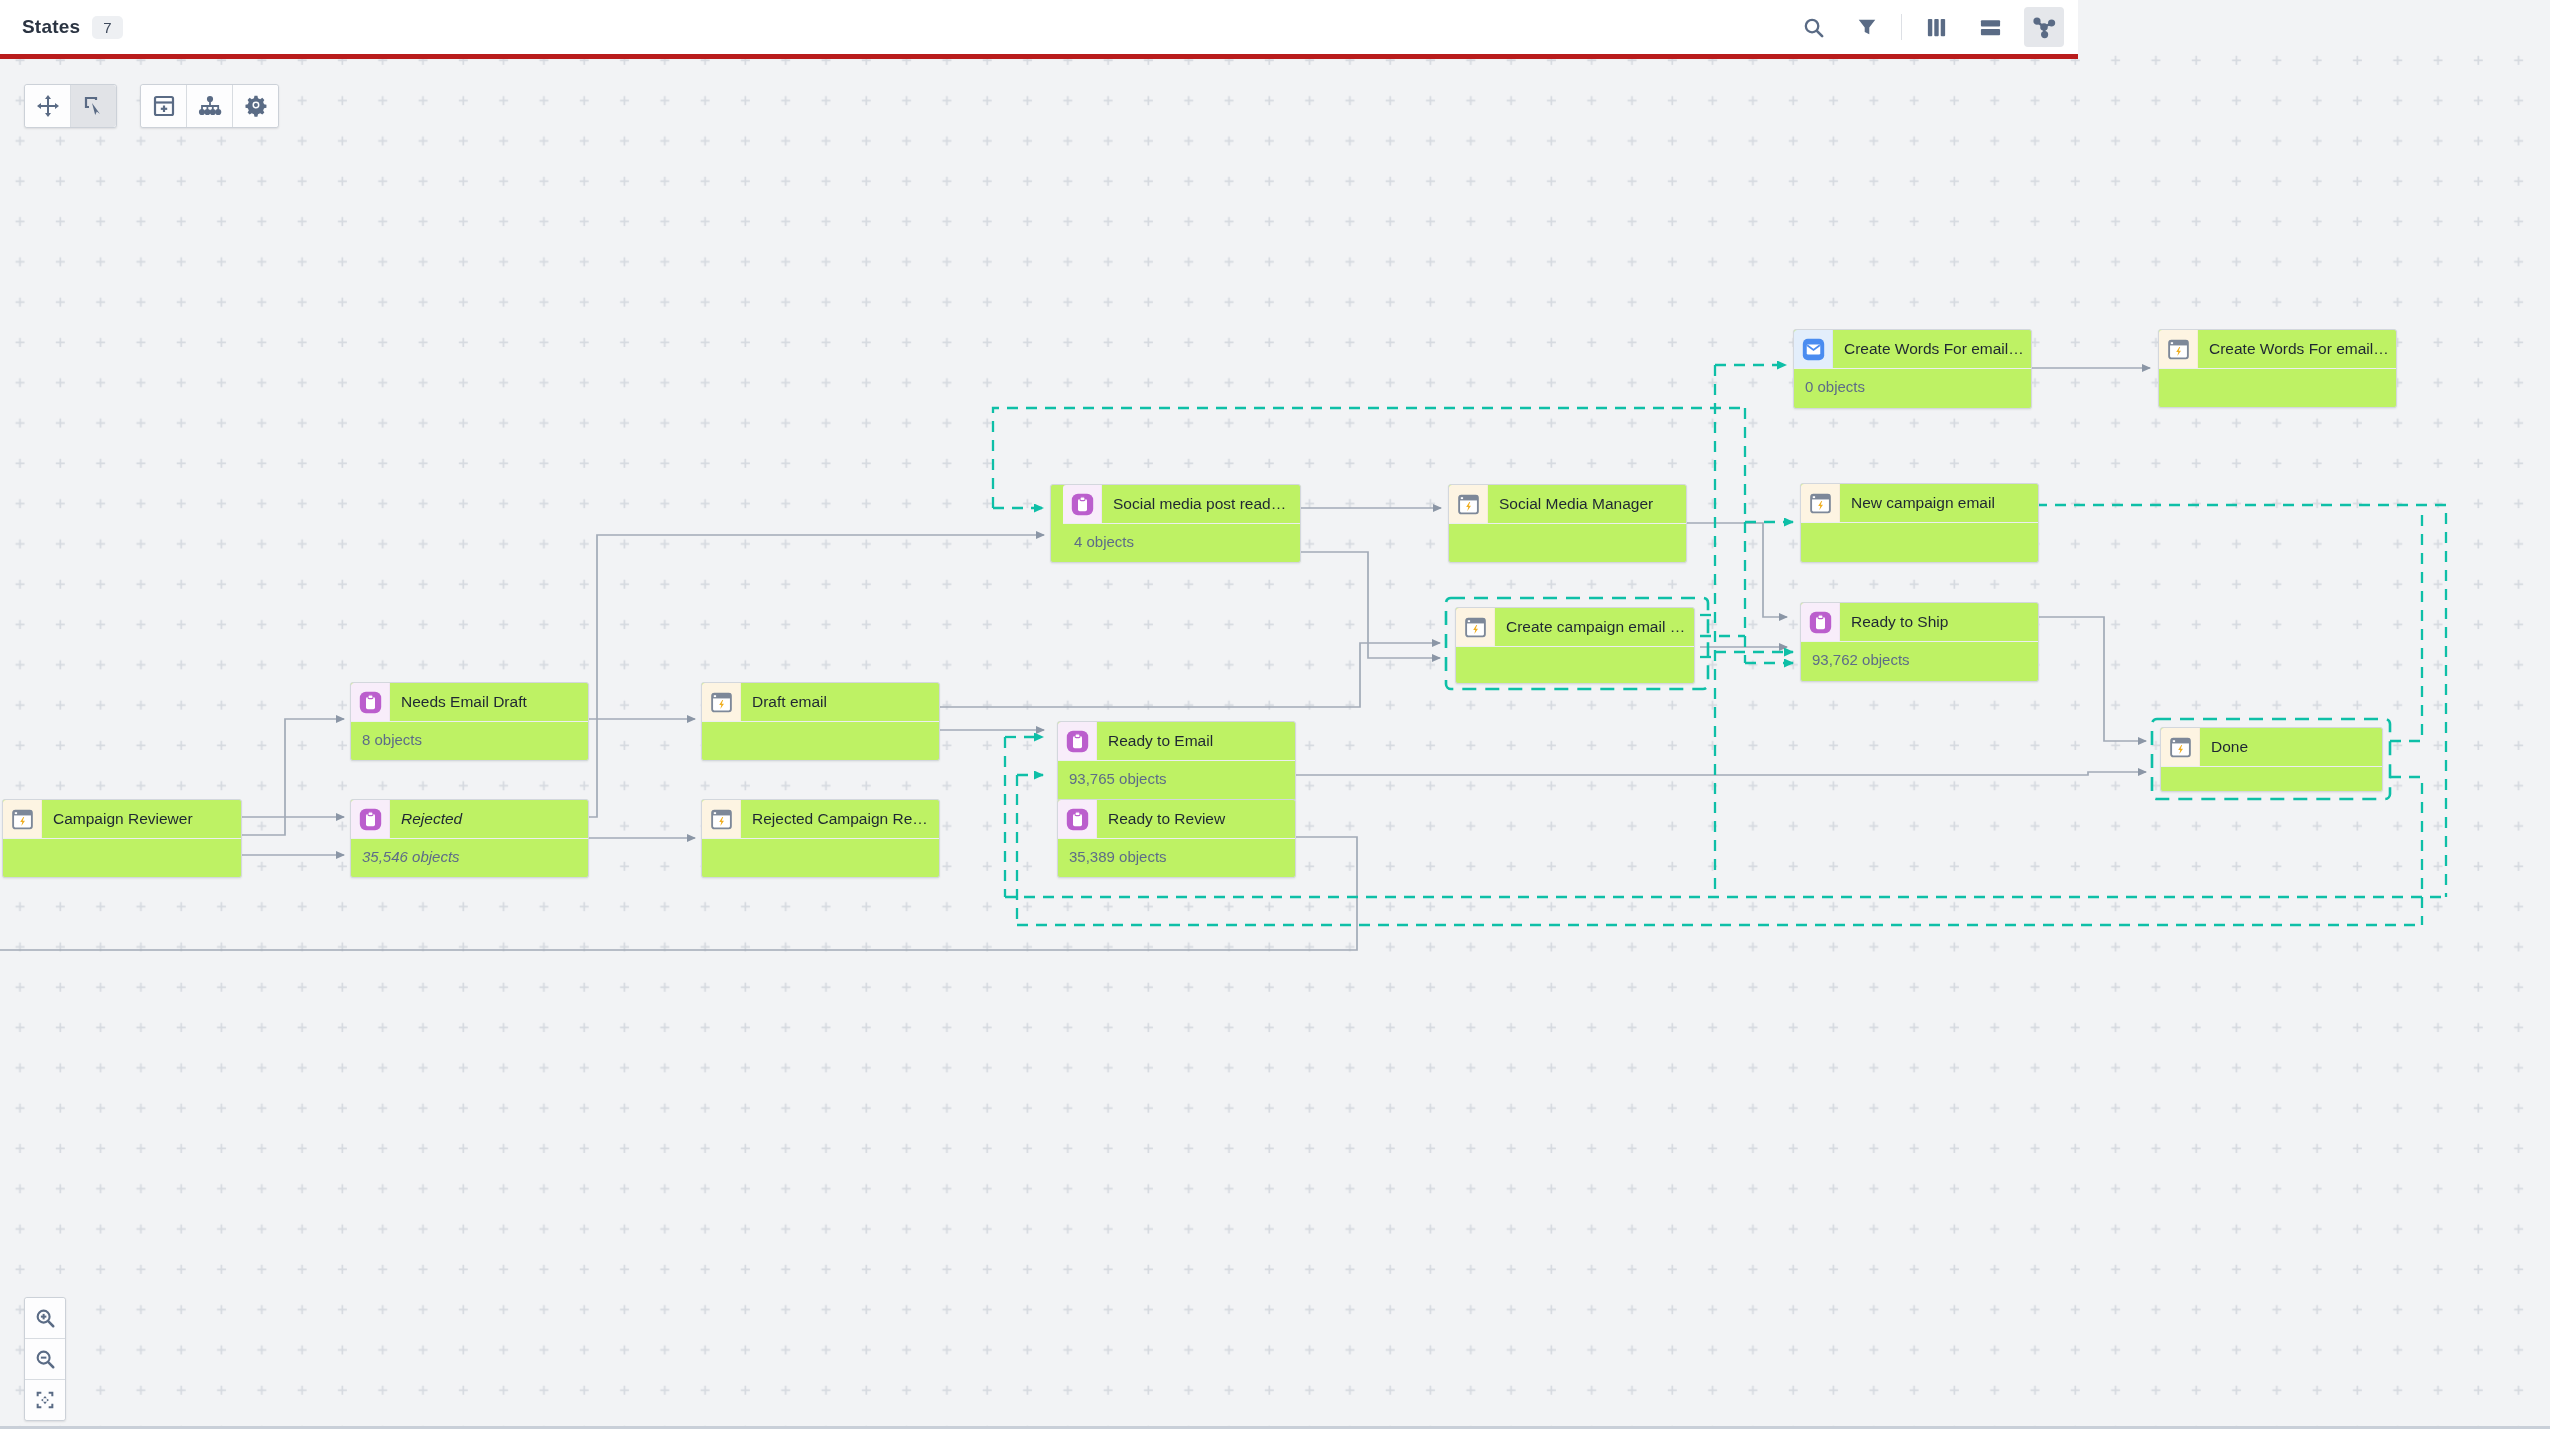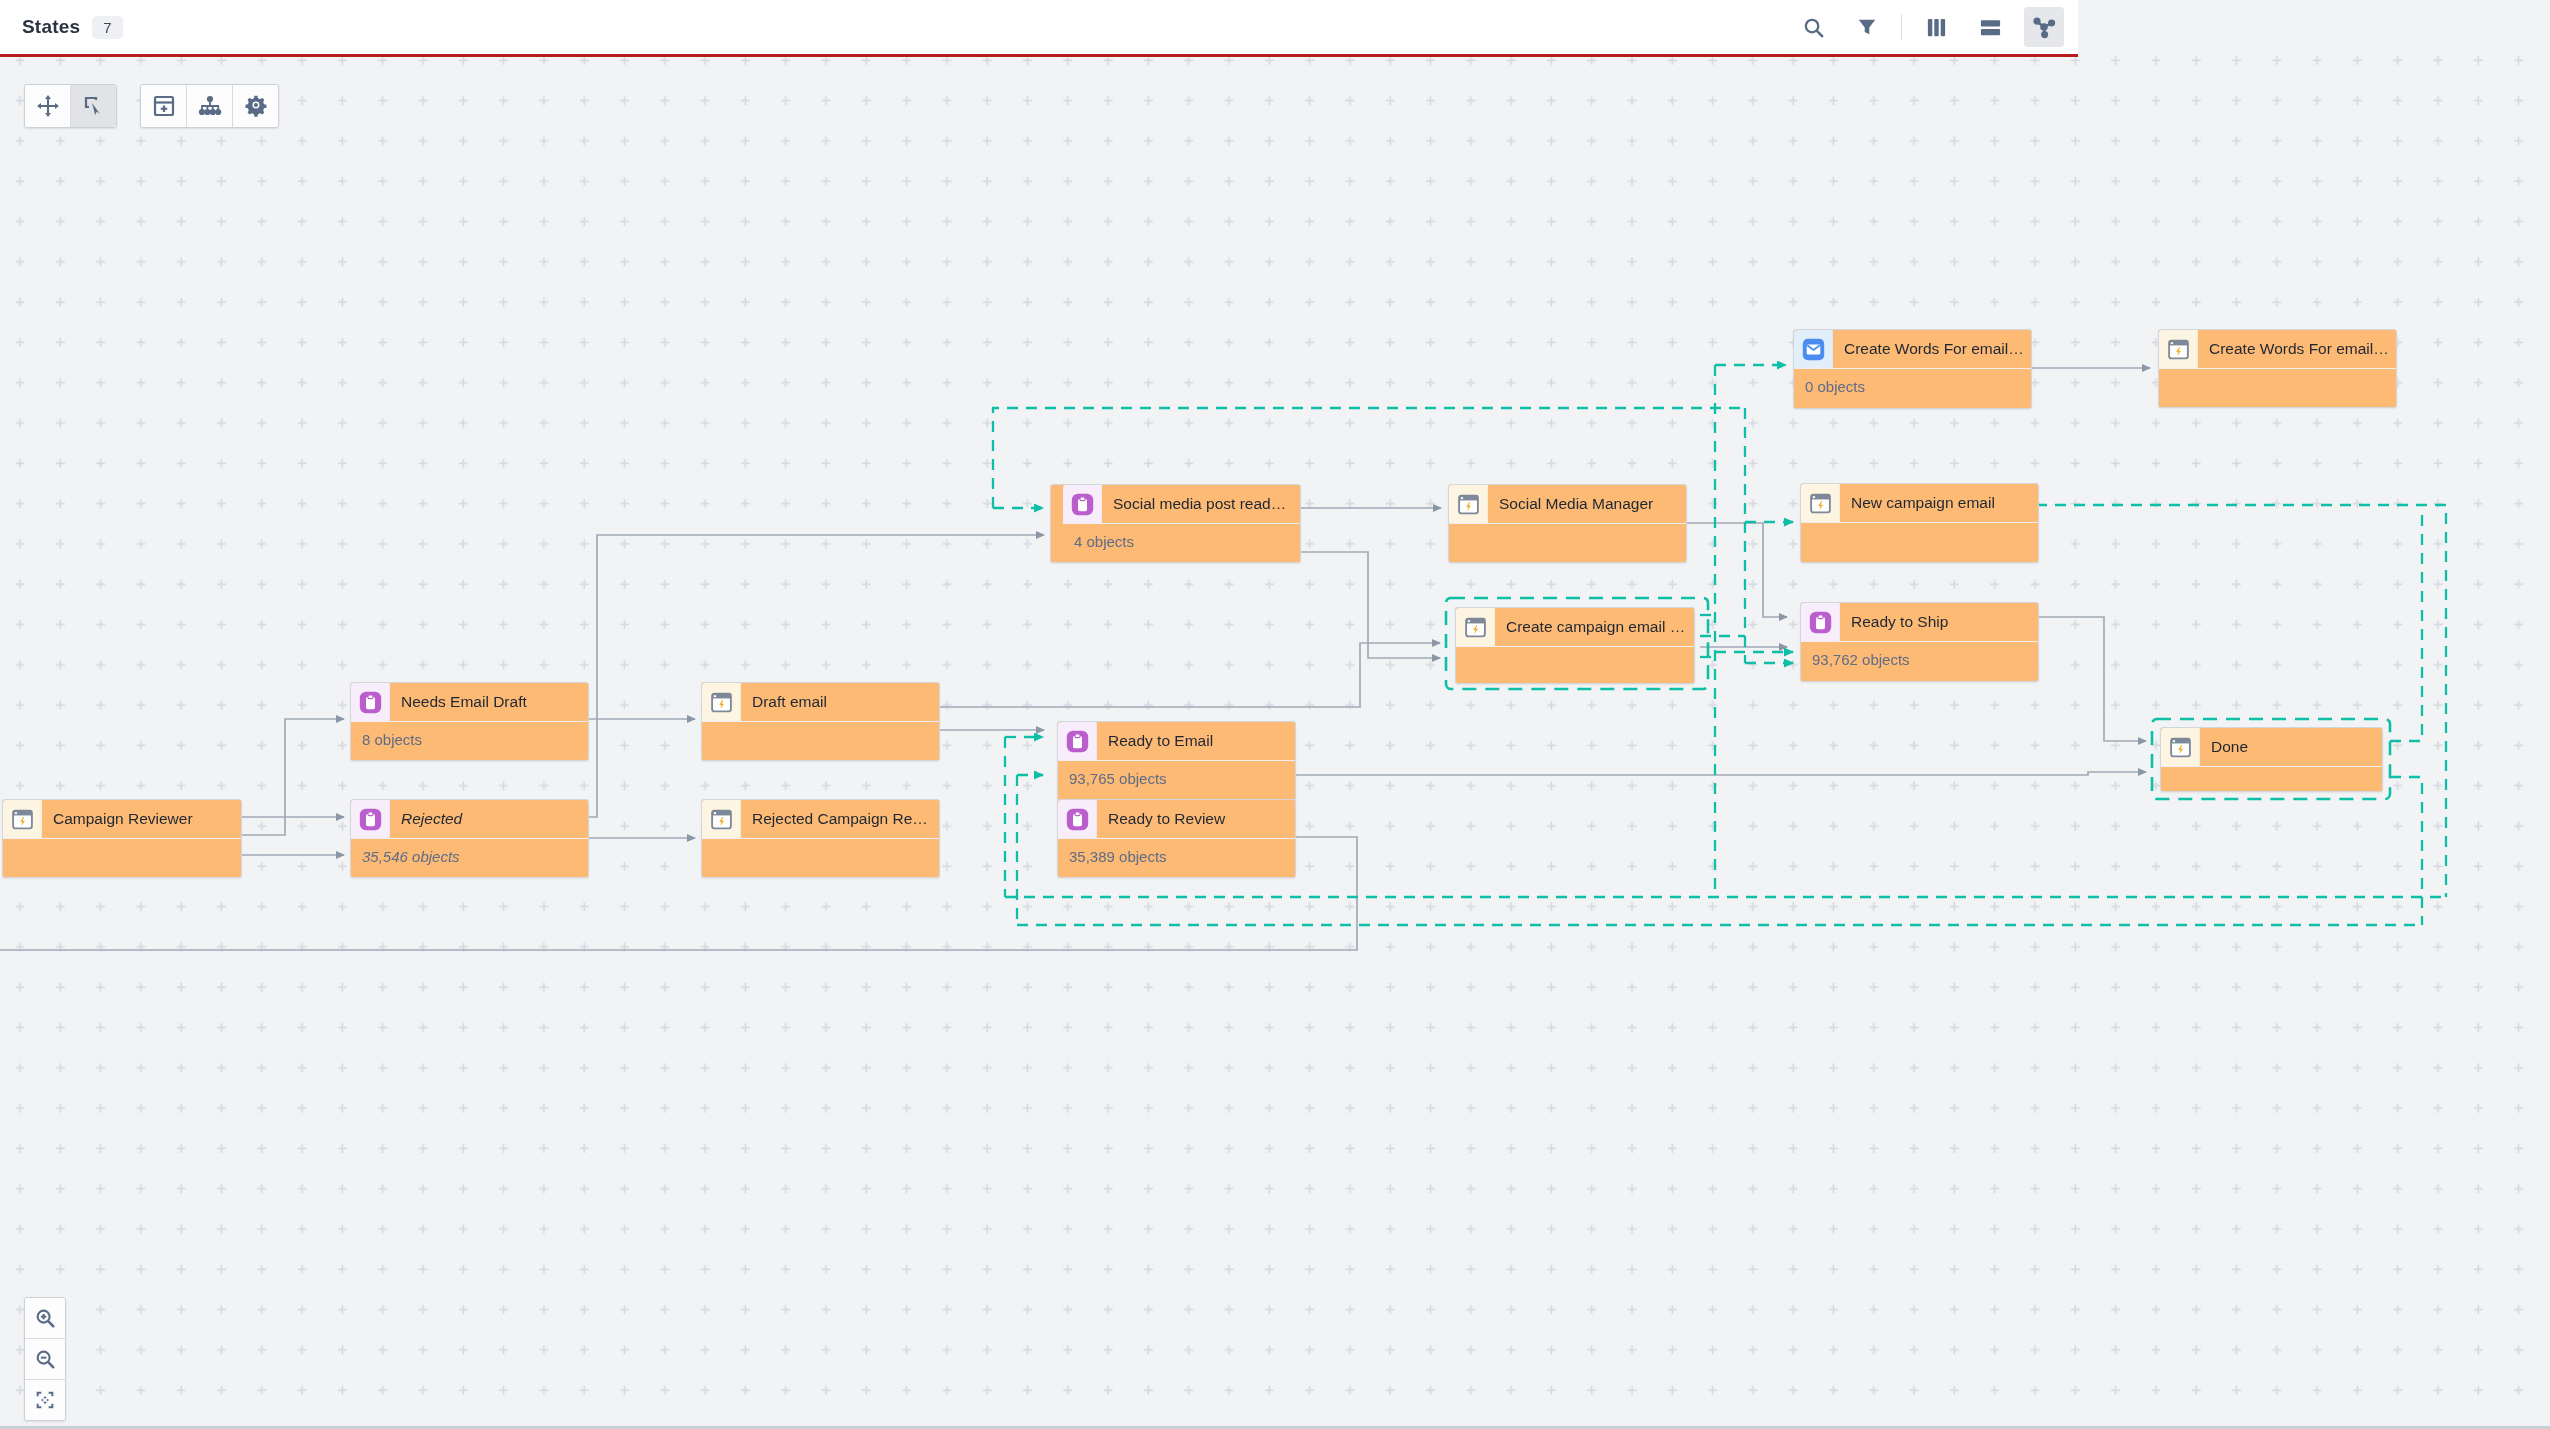--- a/index.html
+++ b/index.html
@@ -1,20 +1,20 @@
 <!DOCTYPE html>
 <html><head>
 <meta charset="utf-8">
 <style>
   html,body{margin:0;padding:0;background:#e9ebee;}
   #app{position:relative;width:2550px;height:1429px;overflow:hidden;
        font-family:"Liberation Sans","DejaVu Sans",sans-serif;background:#f2f3f5;}
   
   #header{position:absolute;left:0;top:0;width:2078px;height:54px;background:#ffffff;
-          border-bottom:3px solid #b91c1c;display:flex;align-items:center;z-index:30;}
+          border-bottom:5px solid #b91c1c;display:flex;align-items:center;z-index:30;}
   #page-title{font-size:19px;font-weight:bold;color:#2b3442;margin-left:22px;letter-spacing:.2px;}
   #states-count-badge{margin-left:12px;background:#eef0f3;color:#3f4a5c;font-size:15px;
           padding:3px 11px;border-radius:5px;}
   #header-right{position:absolute;right:14px;top:0;height:54px;display:flex;align-items:center;gap:14px;}
   .hicon{width:40px;height:40px;display:flex;align-items:center;justify-content:center;
          border-radius:4px;cursor:pointer;}
   .hicon.active{background:#e5e7eb;}
   .hdivider{width:1px;height:26px;background:#dde0e5;}
   
   .btn-group{position:absolute;display:flex;background:#ffffff;border:1px solid #ccd1d8;
@@ -24,21 +24,21 @@
   .tool-btn + .tool-btn{border-left:1px solid #d8dce1;}
   .tool-btn:first-child{border-radius:3px 0 0 3px;}
   .tool-btn:last-child{border-radius:0 3px 3px 0;}
   .tool-btn.selected{background:#e1e3e7;}
   .btn-group.vertical{flex-direction:column;}
   .btn-group.vertical .tool-btn{width:40px;height:40px;border-left:none;}
   .btn-group.vertical .tool-btn + .tool-btn{border-top:1px solid #d8dce1;}
   .btn-group.vertical .tool-btn:first-child{border-radius:3px 3px 0 0;}
   .btn-group.vertical .tool-btn:last-child{border-radius:0 0 3px 3px;}
   
-  .node{position:absolute;background:#fdba74;border:1px solid #d3d7dd;border-radius:3px;
+  .node{position:absolute;background:#bef264;border:1px solid #d3d7dd;border-radius:3px;
         box-shadow:0 1px 2px rgba(16,22,26,.07);z-index:10;cursor:pointer;}
   .node .title-row{display:flex;align-items:center;height:38px;border-bottom:1px solid #eceef1;}
   .node .icon-cell{width:38px;height:38px;flex:0 0 38px;display:flex;align-items:center;
         justify-content:center;border-right:1px solid rgba(0,0,0,.03);border-radius:3px 0 0 0;}
   .icon-cell.state{background:#f8edfa;}
   .icon-cell.action{background:#fdf4e2;}
   .icon-cell.email{background:#e3eefb;}
   .node .title-text{font-size:15.5px;color:#1f2733;padding:0 11px;white-space:nowrap;overflow:hidden;}
   .node .count-row{font-size:15px;color:#5d6c88;padding:9px 11px 0 11px;}
   

